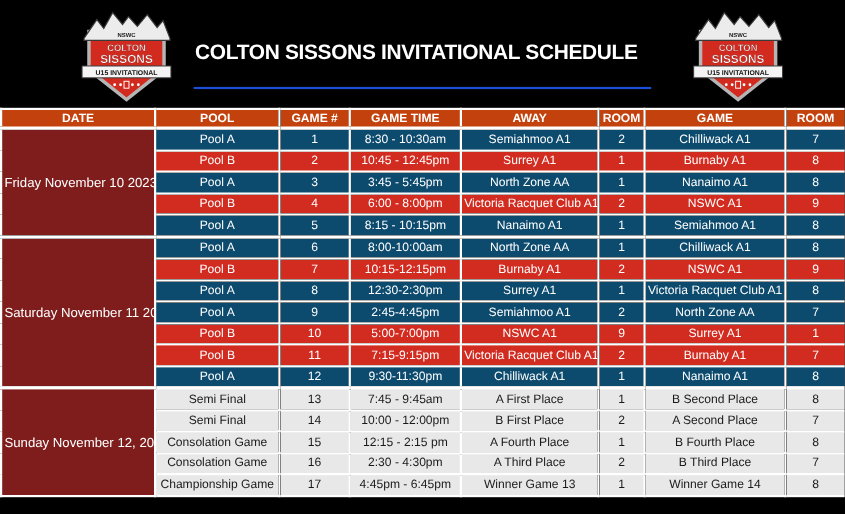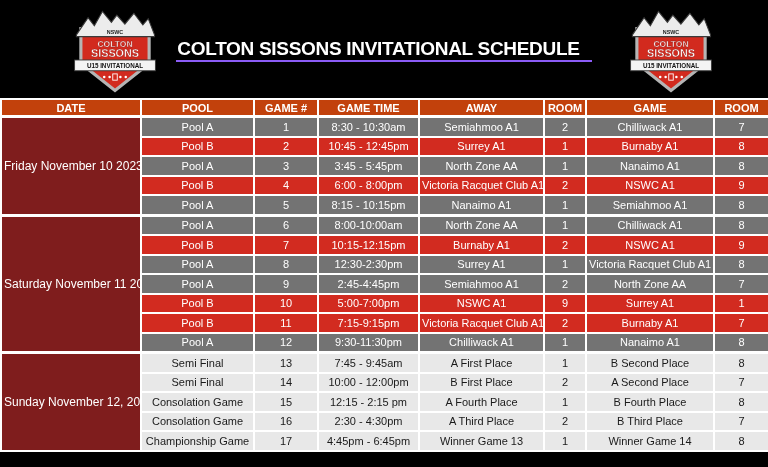--- a/index.html
+++ b/index.html
@@ -6,36 +6,36 @@
   .page {
     position:relative; width:768px; height:467px; background:#000;
     overflow:hidden; font-family:Liberation Sans, sans-serif;
   }
   
   .title {
     position:absolute; top:38px; left:160px; right:160px;
     text-align:center; color:#fff; font-weight:bold; font-size:19px;
     letter-spacing:-0.3px; white-space:nowrap;
   }
-  .title span { border-bottom:2px solid #8b5cf6; padding:0 12px 1px 1px; }
+  .title span { border-bottom:2px solid #1d4ed8; padding:0 12px 20px 1px; }
   .logo { position:absolute; top:7px; width:90px; height:88px; }
   .logo.left  { left:70px; }
   .logo.right { left:626px; }
   
   table.schedule {
     position:absolute; top:98px; left:0; width:768px;
     border-collapse:collapse; table-layout:fixed;
   }
   .schedule th, .schedule td {
     border:2px solid #fff; text-align:center; vertical-align:middle;
     padding:0 2px; overflow:hidden; white-space:nowrap;
     font-size:11px; height:17.5px;
   }
   .schedule th { background:#c2410c; color:#fff; font-weight:bold; height:15px; }
-  tr.row-gray  td { background:#737373; color:#fff; }
+  tr.row-gray  td { background:#0c4a6e; color:#fff; }
   tr.row-red   td { background:#d22b20; color:#fff;margin-left:36px; }
   tr.row-light td { background:#e8e8e8; color:#1a1a1a; }
   tr.group-start td { border-top:3px solid #fff; }
   .schedule td.date-cell {
     background:#7f1d1d; color:#fff; font-size:12px; white-space:nowrap;
   }
 </style>
 </head>
 <body>
 

